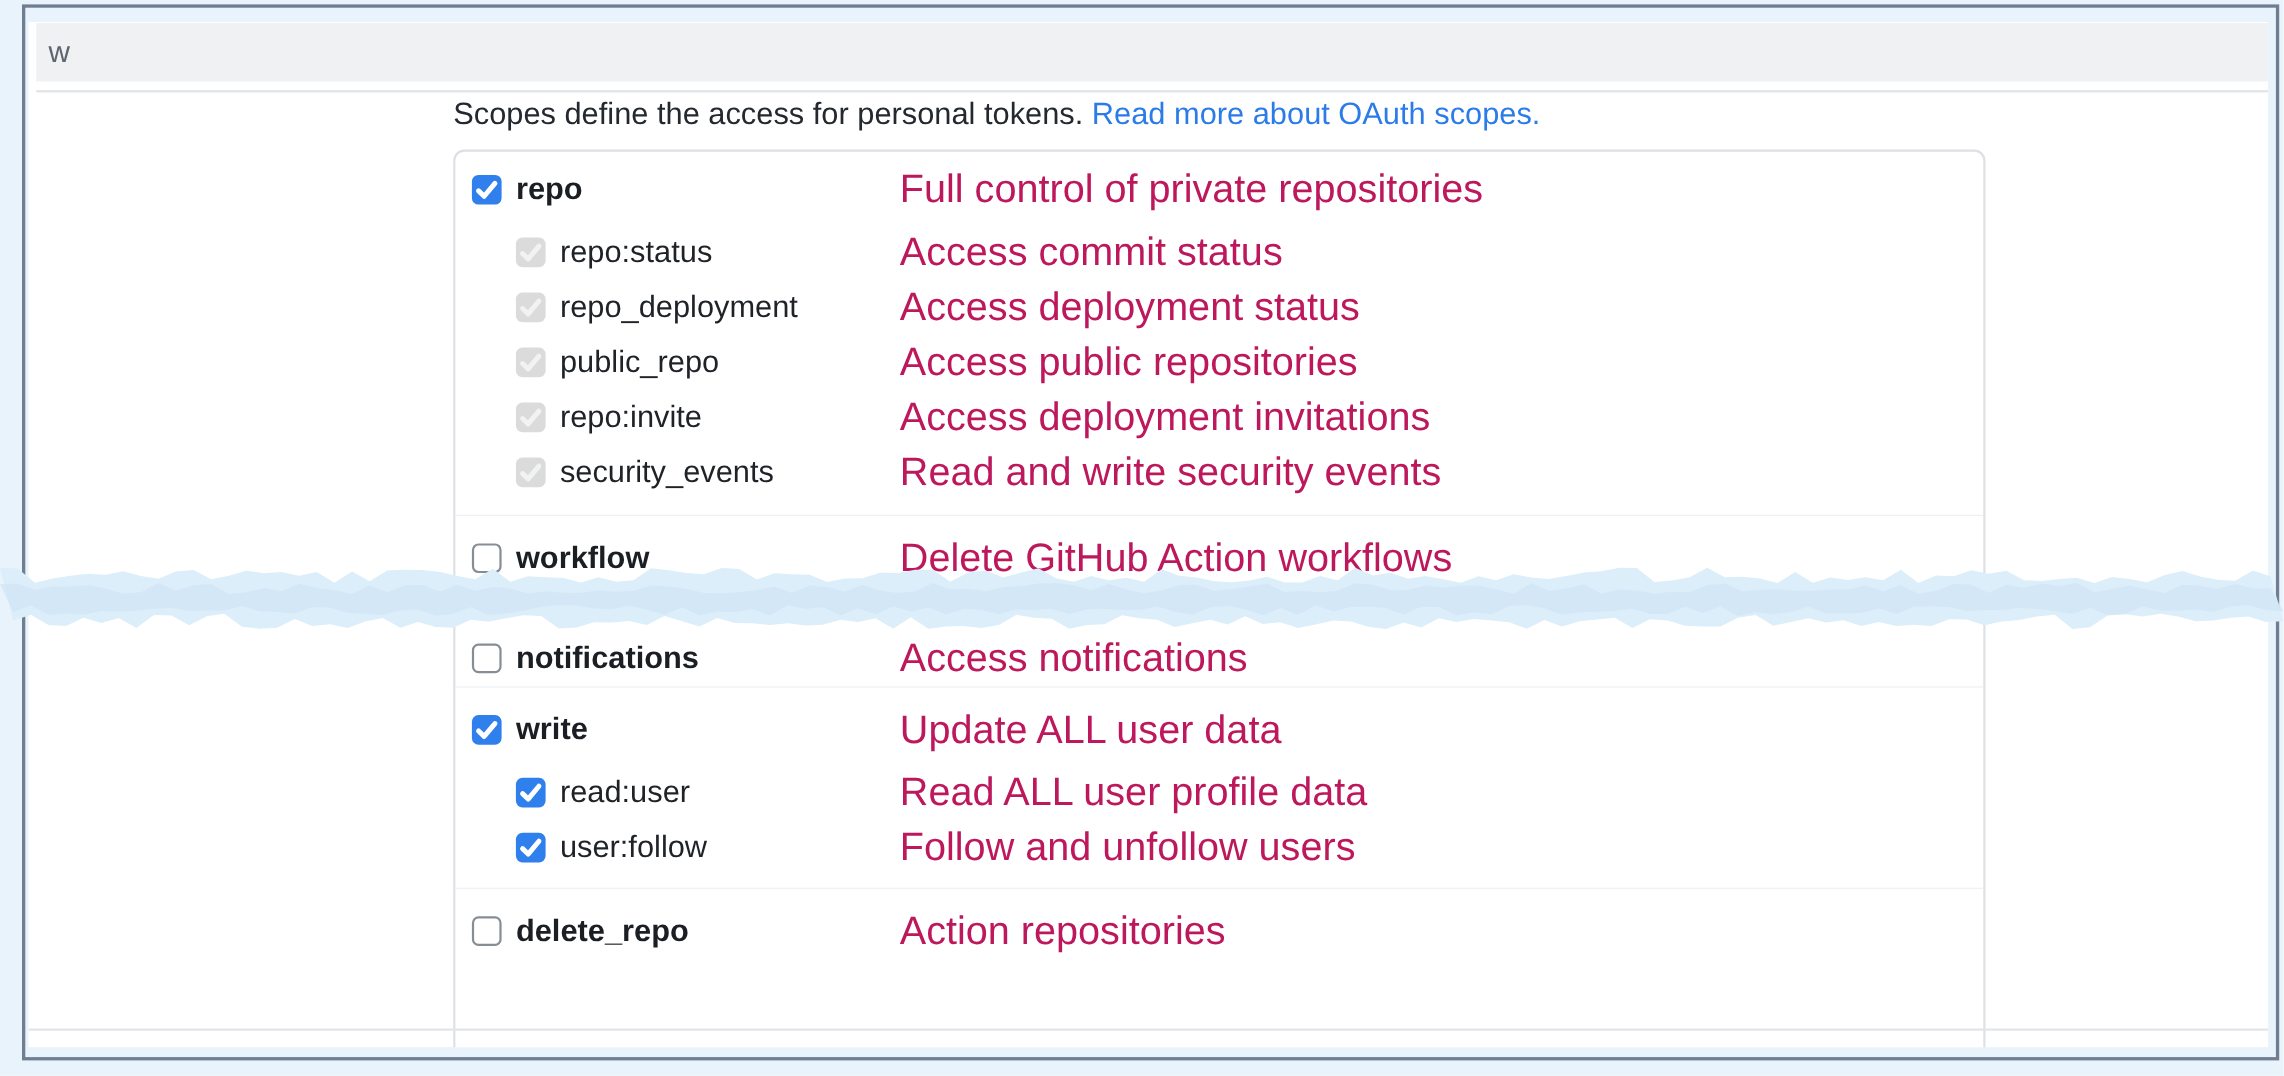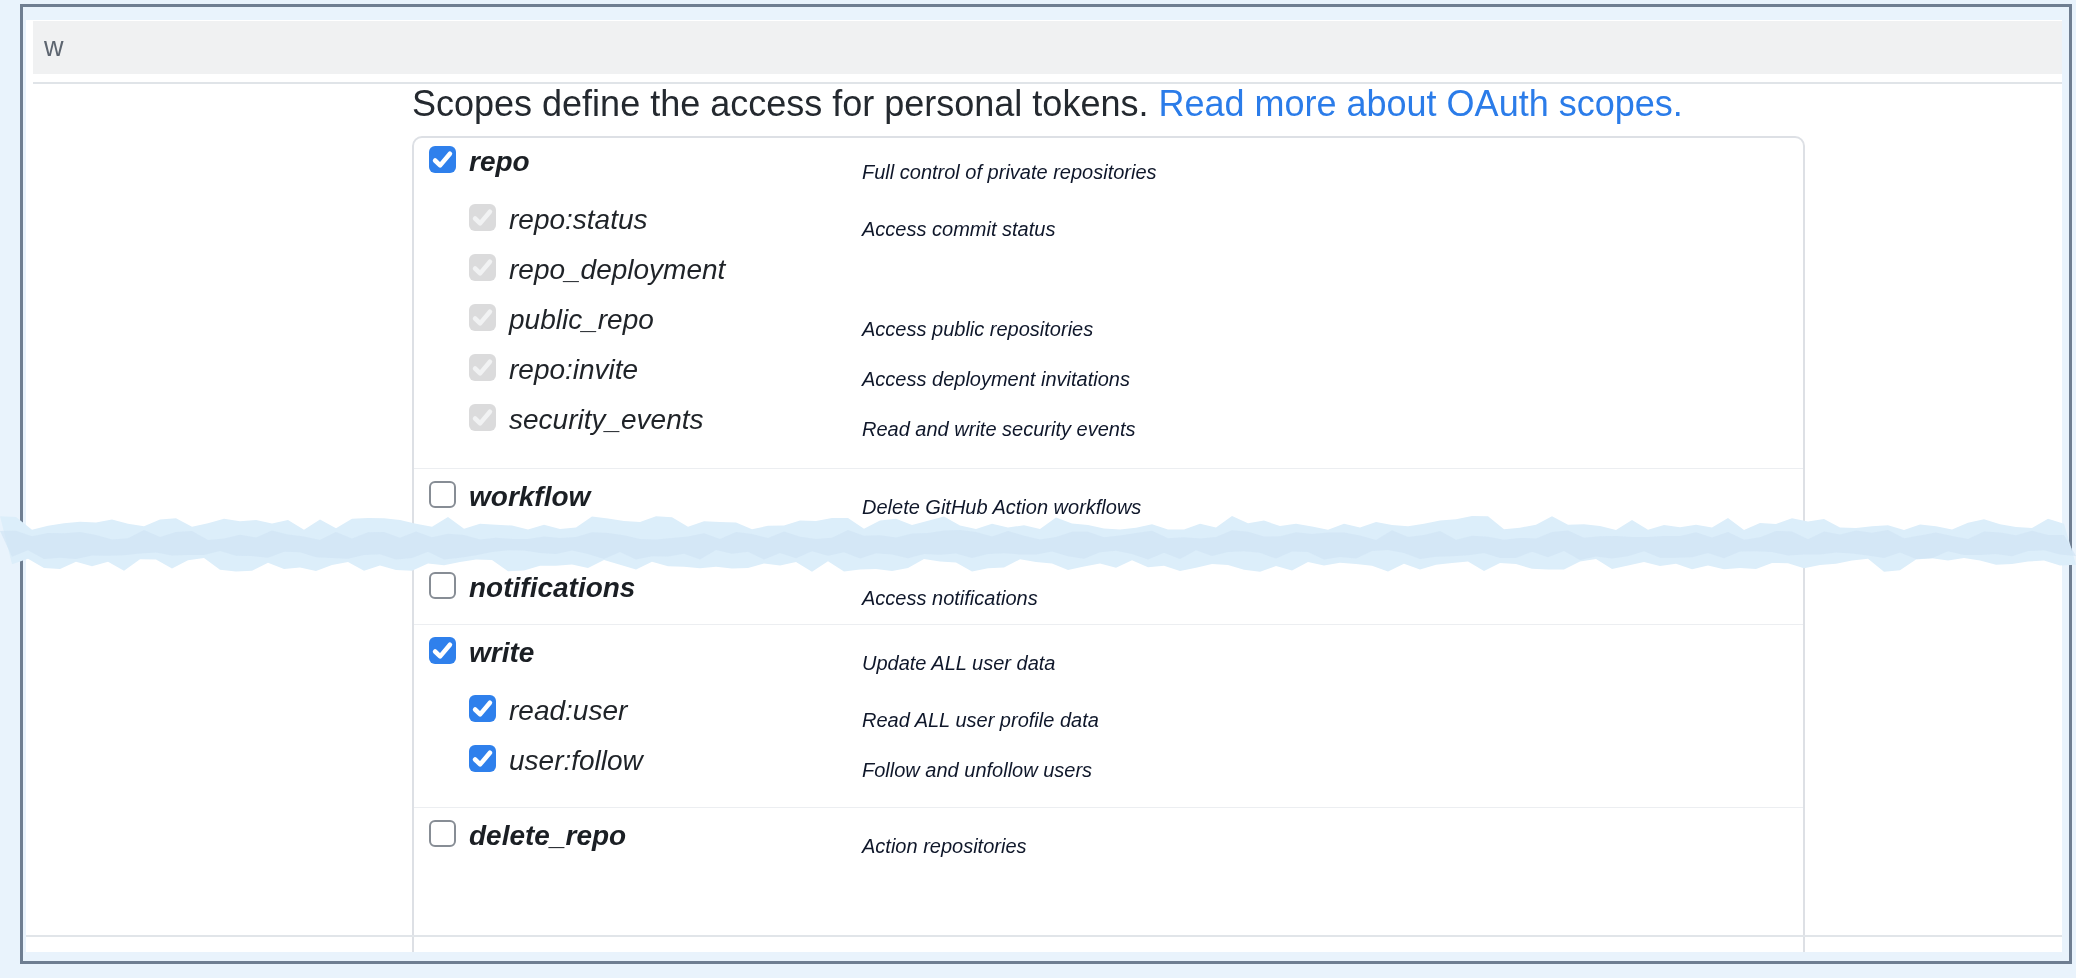--- a/index.html
+++ b/index.html
@@ -23,54 +23,54 @@
   }
   .topbar-text{
     display:block;padding-left:11px;line-height:53px;
     font-size:27px;color:#5d6570;
   }
   .topbar-divider{
     position:absolute;left:7px;top:62px;width:2029px;height:2px;background:#e0e4e8;
   }
   .intro{
     position:absolute;left:386px;top:67px;
-    font-size:36px;line-height:34px;color:#24292f;white-space:nowrap;
+    font-size:28px;line-height:34px;color:#24292f;white-space:nowrap;
   }
   .intro .link{color:#2b7ce9;cursor:pointer;}
   .scope-box{
     position:absolute;left:386px;top:116px;width:1393px;height:1100px;
     box-sizing:border-box;border:2px solid #dde0e5;border-radius:10px;background:#fff;
   }
   .scope-group{padding-top:12px;padding-bottom:12px;}
   .group-repo{padding-top:8px;padding-bottom:14px;}
   .group-workflow{padding-bottom:24px;}
   .group-notifications{padding-top:14px;padding-bottom:0;}
   .group-user{padding-top:12px;padding-bottom:12px;}
   .group-delete_repo{padding-top:12px;padding-bottom:8px;}
   .row-divider{height:1px;background:#eceef1;}
   .subscopes{margin-top:6px;}
-  .scope-row{position:relative;display:flex;align-items:flex-start;height:52px;cursor:pointer;font-style:italic;}
+  .scope-row{position:relative;display:flex;align-items:center;height:52px;cursor:pointer;}
   .scope-row.sub{height:50px;}
   .cb{
     width:27px;height:27px;border-radius:6px;box-sizing:border-box;flex:none;
     position:relative;
   }
   .scope-row.main .cb{margin-left:15px;}
   .scope-row.sub .cb{margin-left:55px;}
   .cb.unchecked{background:#ffffff;border:2px solid #878d95;}
   .cb.checked{background:#2f80ec;}
   .cb.checked.disabled{background:#dbdbdc;}
   .cb svg{position:absolute;left:0;top:0;width:27px;height:27px;}
   .cb.checked .tick{stroke:#ffffff;}
   .cb.checked.disabled .tick{stroke:#f1f2f3;}
   .scope-label{margin-left:13px;font-size:28px;color:#1f2328;white-space:nowrap;}
   .scope-row.main .scope-label{font-weight:700;color:#1b1f24;}
   .scope-desc{
     position:absolute;left:404px;top:50%;transform:translateY(-50%);
-    font-size:20px;color:#0f172a;white-space:nowrap;margin-left:44px;
+    font-size:36px;color:#be185d;white-space:nowrap;
   }
   .bottom-hairline{
     position:absolute;left:0;top:915px;width:2036px;height:2px;background:#e1e5e9;
   }
   .tear{
     position:absolute;left:0;top:512px;width:2076px;height:64px;z-index:50;pointer-events:none;
   }
   .tear svg{display:block;width:2076px;height:64px;}
 </style>
 </head>
@@ -107,20 +107,21 @@
               <span class="scope-label">repo:status</span>
               <span class="scope-desc">Access commit status</span>
             </label>
             <label class="scope-row sub">
               <span class="cb checked disabled">
                 <svg viewBox="0 0 16 16">
                   <polyline class="tick" points="3.6,8.6 6.6,11.5 12.4,4.6" fill="none" stroke-width="2.7" stroke-linecap="round" stroke-linejoin="round"></polyline>
                 </svg>
               </span>
               <span class="scope-label">repo_deployment</span>
+              <span class="scope-desc">Access deployment status</span>
             </label>
             <label class="scope-row sub">
               <span class="cb checked disabled">
                 <svg viewBox="0 0 16 16">
                   <polyline class="tick" points="3.6,8.6 6.6,11.5 12.4,4.6" fill="none" stroke-width="2.7" stroke-linecap="round" stroke-linejoin="round"></polyline>
                 </svg>
               </span>
               <span class="scope-label">public_repo</span>
               <span class="scope-desc">Access public repositories</span>
             </label>

